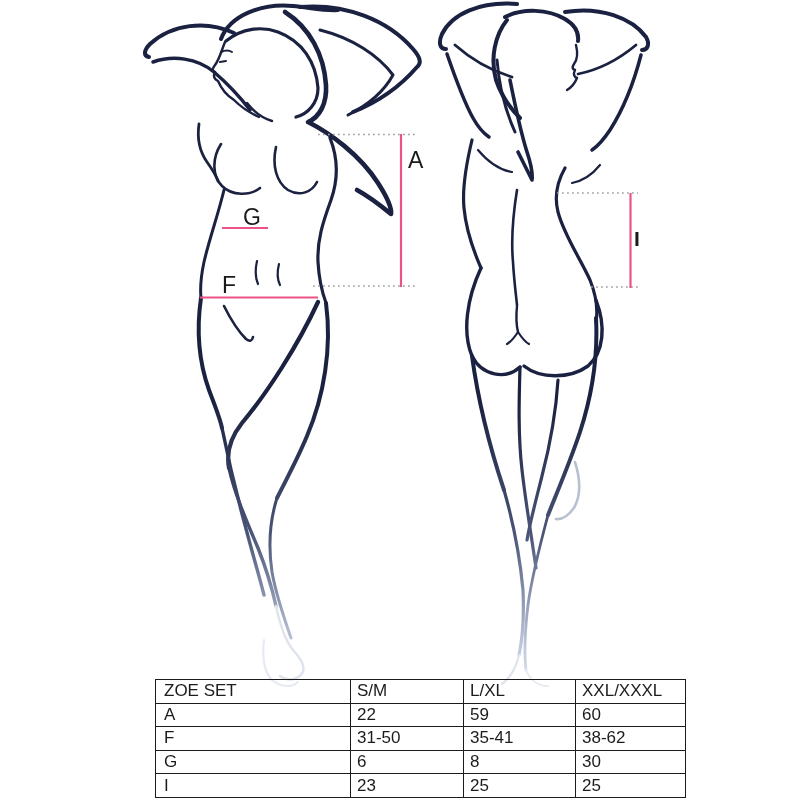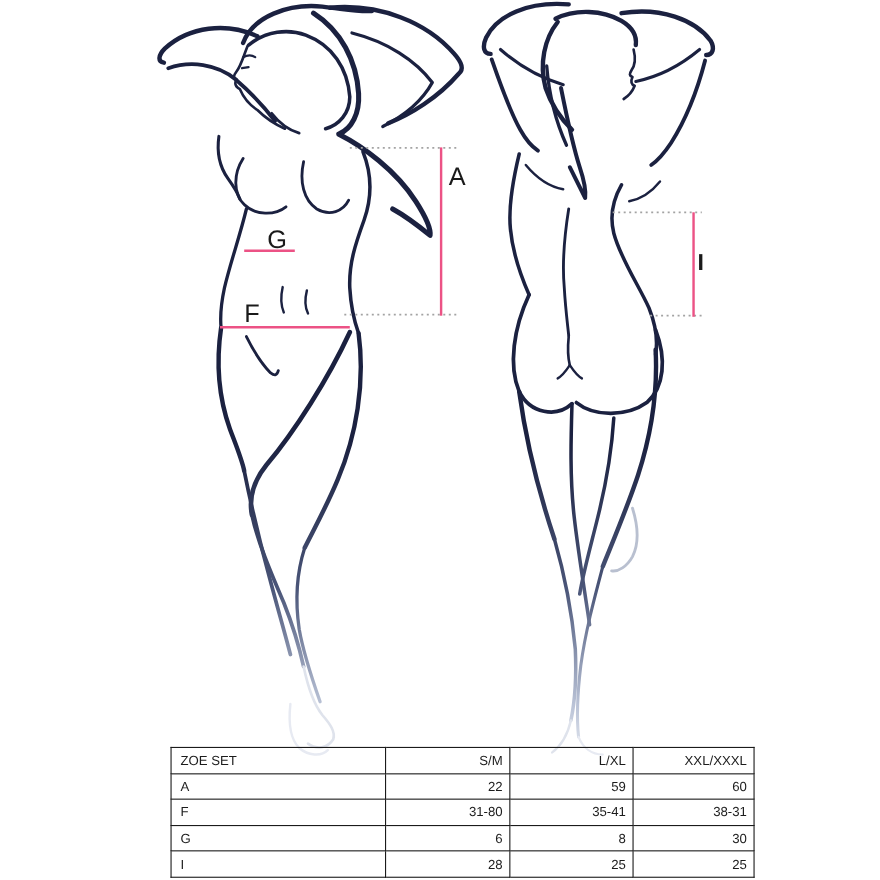--- a/index.html
+++ b/index.html
@@ -4,24 +4,24 @@
 <style>
   html,body{margin:0;padding:0;background:#ffffff;}
   body{width:800px;height:800px;overflow:hidden;}
   .stage{position:relative;width:800px;height:800px;font-family:"Liberation Sans",sans-serif;background:#ffffff;}
   .stage svg{position:absolute;left:0;top:0;}
   .mlabel{position:absolute;font-size:23px;color:#1a1a1a;line-height:1;letter-spacing:0;}
   .mlabel.bold{font-weight:bold;font-size:21px;}
   table.size-table{
     position:absolute;left:155px;top:679px;width:530px;height:119px;
     border-collapse:collapse;table-layout:fixed;
-    font-size:12px;color:#1c1c1c;background:transparent;
+    font-size:17px;color:#1c1c1c;background:transparent;
   }
   table.size-table td{
-    border:1.6px solid #1b1b1b;padding:0 6px;text-align:right;
+    border:1.6px solid #1b1b1b;padding:0 6px;text-align:left;
     vertical-align:middle;background:transparent;white-space:nowrap;
     overflow:hidden;
   }
   table.size-table td.l{text-align:left;padding-left:8px;}
 </style>
 </head>
 <body>
 
 <div class="stage">
 
@@ -157,32 +157,32 @@
       <td>XXL/XXXL</td>
     </tr>
     <tr>
       <td class="l">A</td>
       <td>22</td>
       <td>59</td>
       <td>60</td>
     </tr>
     <tr>
       <td class="l">F</td>
-      <td>31-80</td>
+      <td>31-50</td>
       <td>35-41</td>
-      <td>38-31</td>
+      <td>38-62</td>
     </tr>
     <tr>
       <td class="l">G</td>
       <td>6</td>
       <td>8</td>
       <td>30</td>
     </tr>
     <tr>
       <td class="l">I</td>
-      <td>28</td>
+      <td>23</td>
       <td>25</td>
       <td>25</td>
     </tr>
   </tbody>
     </table>
 
 </div>
 
 </body></html>

